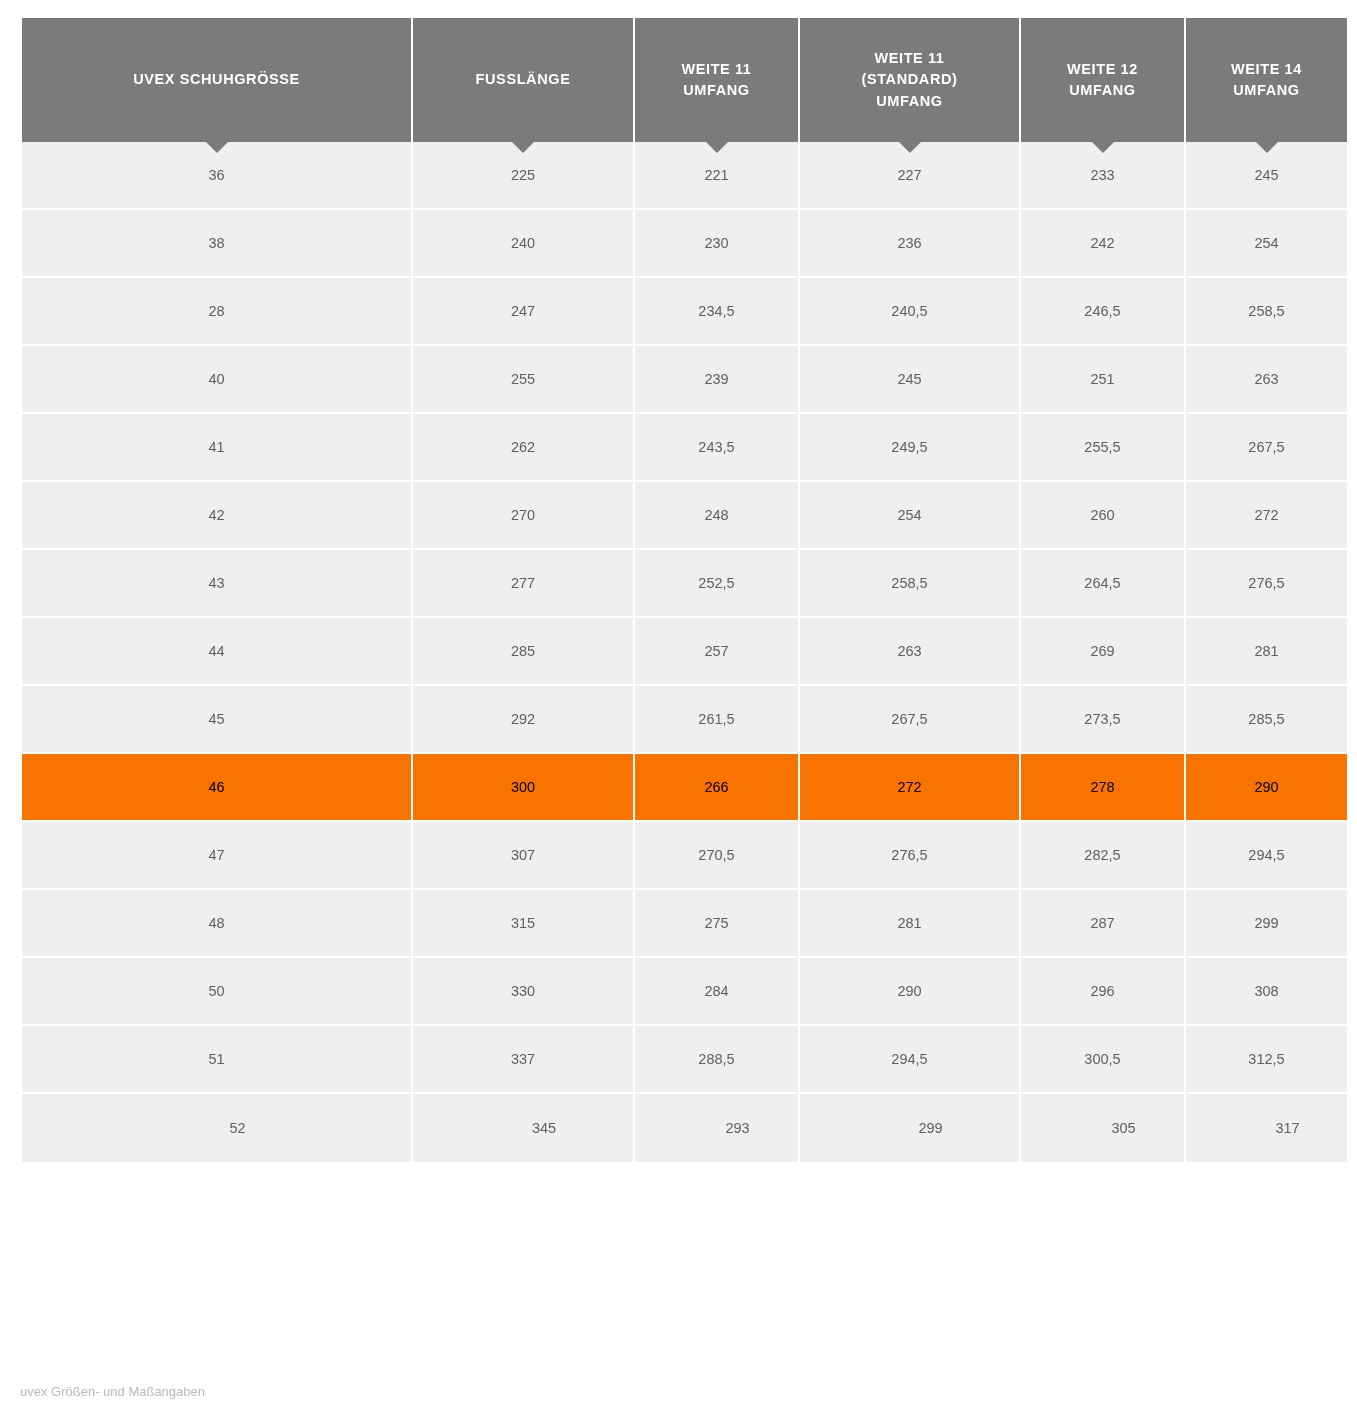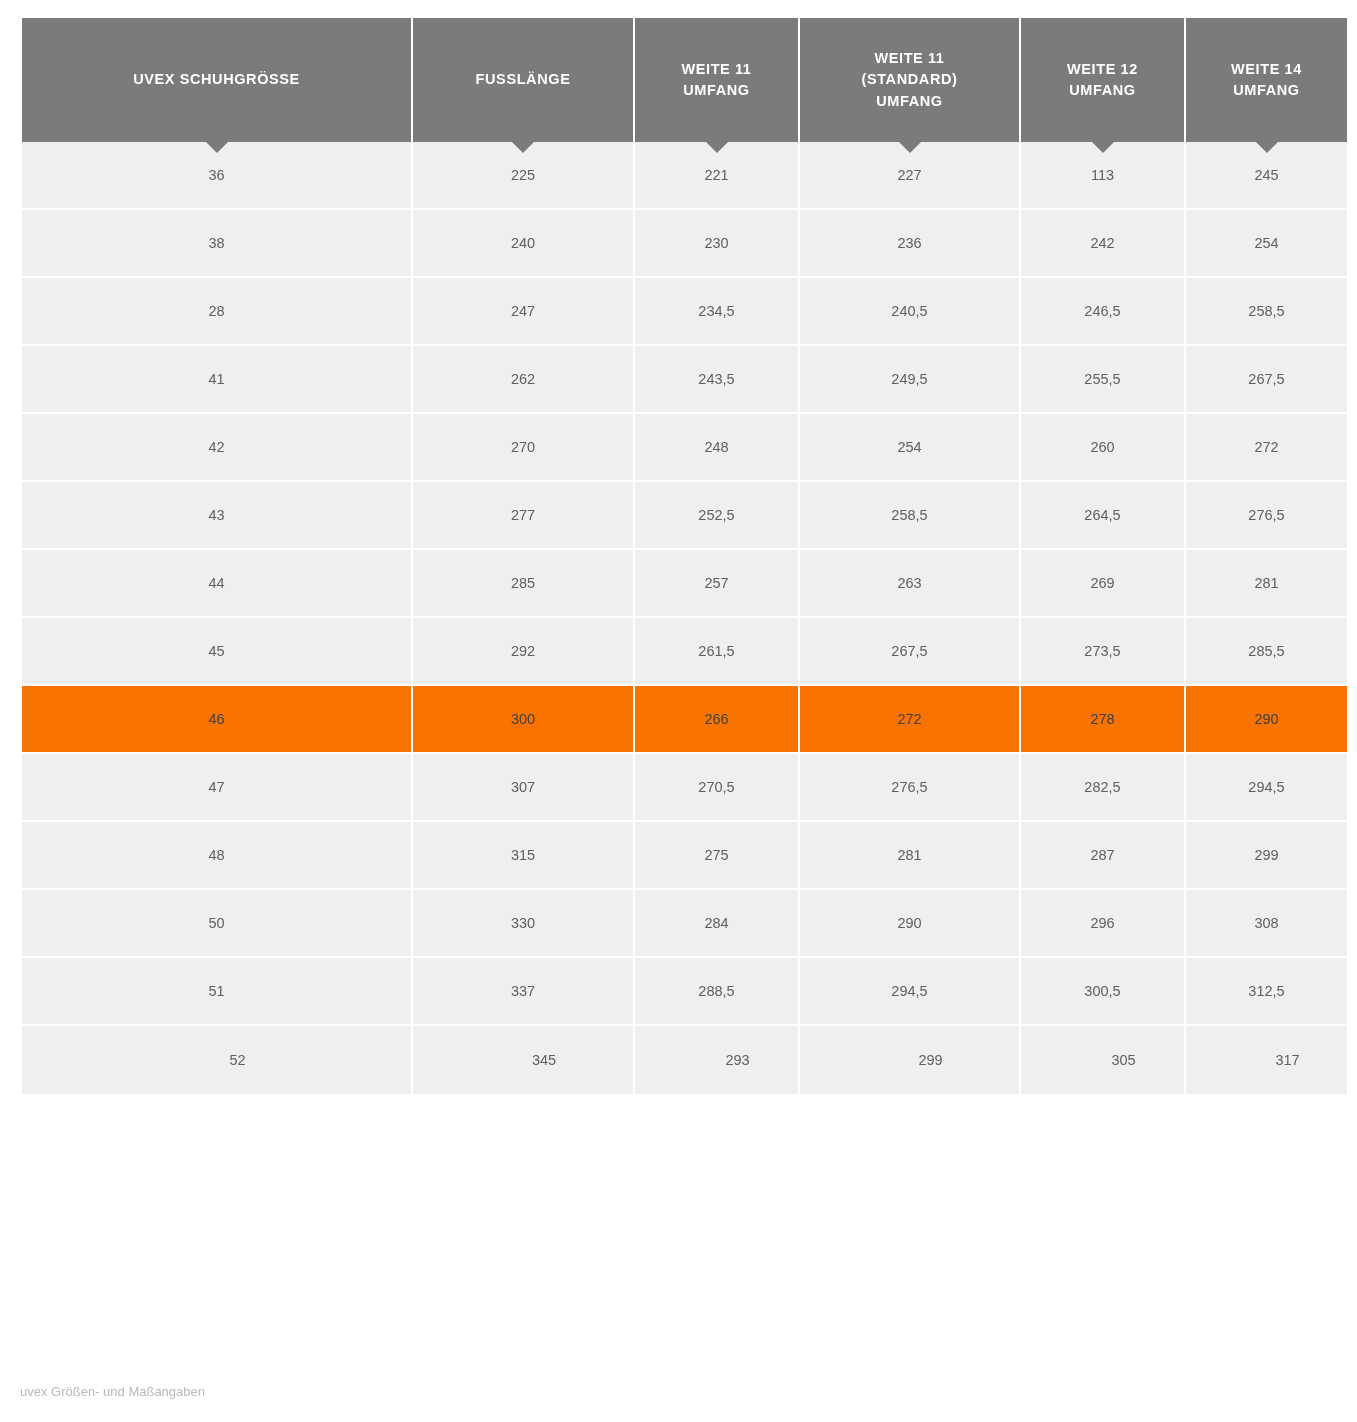--- a/index.html
+++ b/index.html
@@ -66,21 +66,21 @@
     font-size: 14.5px;
     text-align: center;
     vertical-align: middle;
     height: 68px;
     border-bottom: 2px solid #ffffff;
     padding: 0 6px;
     font-weight: normal;
   }
   tbody tr.highlight td {
     background: #f97300;
-    color: #404040;
+    color: #000000;
   }
   tbody tr:last-child td { border-bottom: none; padding-left: 48px; }
 
   .caption {
     position: absolute;
     left: 20px;
     top: 1384px;
     font-size: 13px;
     color: #b9b9b9;
     font-family: "Liberation Sans", sans-serif;
@@ -110,38 +110,46 @@
             <th><span>WEITE 12</span><br><span>UMFANG</span><span class="arrow"></span></th>
             <th><span>WEITE 14</span><br><span>UMFANG</span><span class="arrow"></span></th>
           </tr>
       </thead>
       <tbody id="table-body">
           <tr>
             <td>36</td>
             <td>225</td>
             <td>221</td>
             <td>227</td>
-            <td>113</td>
+            <td>233</td>
             <td>245</td>
           </tr>
           <tr>
             <td>38</td>
             <td>240</td>
             <td>230</td>
             <td>236</td>
             <td>242</td>
             <td>254</td>
           </tr>
           <tr>
             <td>28</td>
             <td>247</td>
             <td>234,5</td>
             <td>240,5</td>
             <td>246,5</td>
             <td>258,5</td>
+          </tr>
+          <tr>
+            <td>40</td>
+            <td>255</td>
+            <td>239</td>
+            <td>245</td>
+            <td>251</td>
+            <td>263</td>
           </tr>
           <tr>
             <td>41</td>
             <td>262</td>
             <td>243,5</td>
             <td>249,5</td>
             <td>255,5</td>
             <td>267,5</td>
           </tr>
           <tr>

